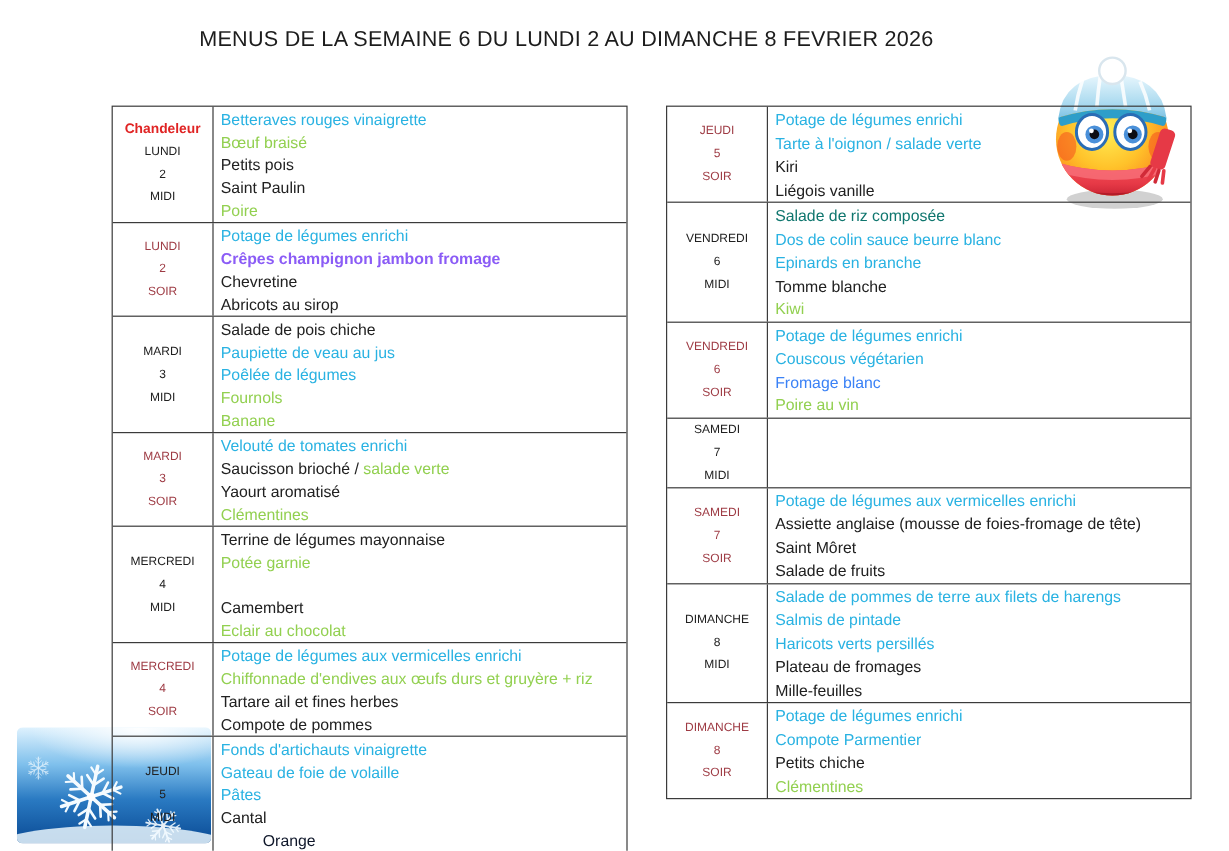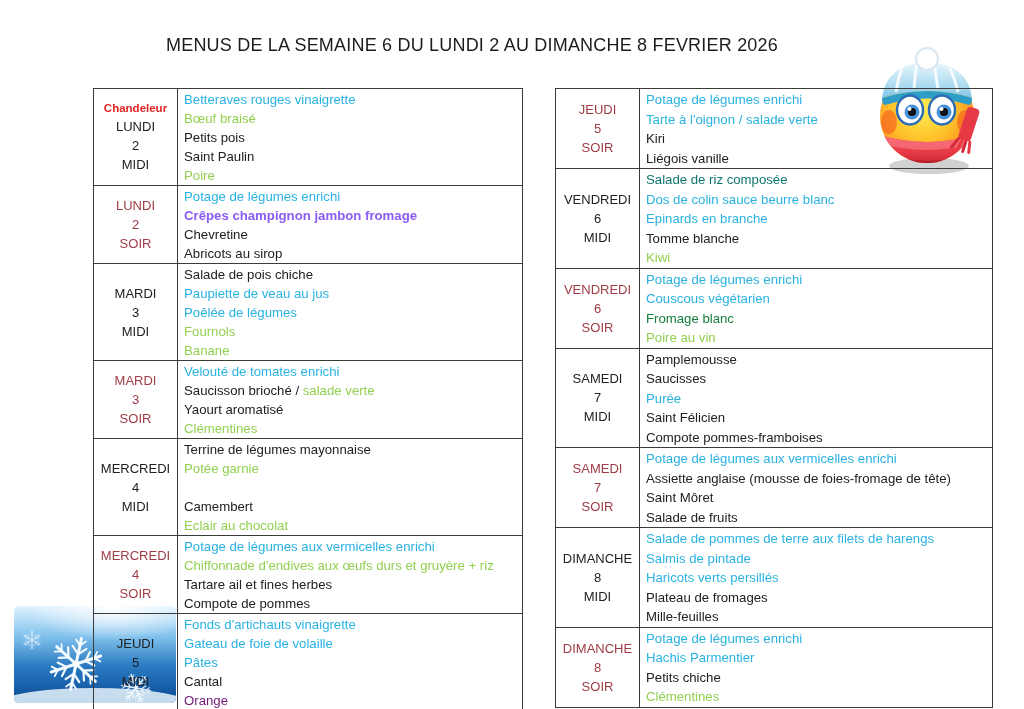--- a/index.html
+++ b/index.html
@@ -5,21 +5,21 @@
   * { margin:0; padding:0; box-sizing:border-box; }
   html,body { width:1024px; height:709px; }
   body {
     position:relative;
     background:#ffffff;
     font-family:"Liberation Sans", sans-serif;
     overflow:hidden;
   }
   .title {
     position:absolute;
-    top:35px; left:0; width:944px;
+    top:22px; left:0; width:944px;
     text-align:center;
     font-size:18px;
     color:#1c1c1c;
     letter-spacing:0.2px;
     white-space:nowrap;
   }
   .menu-table {
     position:absolute;
     top:88px;
     border:1.5px solid #3b3b3b;
@@ -34,21 +34,21 @@
     width:84px;
     flex:0 0 84px;
     border-right:1.5px solid #3b3b3b;
     display:flex;
     flex-direction:column;
     justify-content:center;
     align-items:center;
     text-align:center;
   }
   .day-line {
-    font-size:13px;
+    font-size:10px;
     line-height:19px;
     color:#262626;
     white-space:nowrap;
   }
   .day-line.small-bold {
     font-size:11.5px;
     font-weight:bold;
     line-height:17px;
   }
   .items-cell {
@@ -219,21 +219,21 @@
       <div class="day-cell">
         <div class="day-line" style="color: rgb(33, 33, 33);">JEUDI</div>
         <div class="day-line" style="color: rgb(33, 33, 33);">5</div>
         <div class="day-line" style="color: rgb(33, 33, 33);">MIDI</div>
       </div>
       <div class="items-cell">
         <div class="item-line"><span style="color: rgb(41, 178, 226);">Fonds d'artichauts vinaigrette</span></div>
         <div class="item-line"><span style="color: rgb(41, 178, 226);">Gateau de foie de volaille</span></div>
         <div class="item-line"><span style="color: rgb(41, 178, 226);">Pâtes</span></div>
         <div class="item-line"><span style="color: rgb(33, 33, 33);">Cantal</span></div>
-        <div class="item-line"><span style="color: #701a75;">Orange</span></div>
+        <div class="item-line"><span style="color: #0f172a; margin-left: 35px;">Orange</span></div>
       </div>
     </div>
   </div>
 <div class="menu-table right">
     <div class="block">
       <div class="day-cell">
         <div class="day-line" style="color: rgb(158, 59, 68);">JEUDI</div>
         <div class="day-line" style="color: rgb(158, 59, 68);">5</div>
         <div class="day-line" style="color: rgb(158, 59, 68);">SOIR</div>
       </div>
@@ -260,36 +260,29 @@
     </div>
     <div class="block">
       <div class="day-cell">
         <div class="day-line" style="color: rgb(158, 59, 68);">VENDREDI</div>
         <div class="day-line" style="color: rgb(158, 59, 68);">6</div>
         <div class="day-line" style="color: rgb(158, 59, 68);">SOIR</div>
       </div>
       <div class="items-cell">
         <div class="item-line"><span style="color: rgb(41, 178, 226);">Potage de légumes enrichi</span></div>
         <div class="item-line"><span style="color: rgb(41, 178, 226);">Couscous végétarien</span></div>
-        <div class="item-line"><span style="color: #15803d;">Fromage blanc</span></div>
+        <div class="item-line"><span style="color: #3b82f6;">Fromage blanc</span></div>
         <div class="item-line"><span style="color: rgb(146, 208, 80);">Poire au vin</span></div>
       </div>
     </div>
     <div class="block">
       <div class="day-cell">
         <div class="day-line" style="color: rgb(33, 33, 33);">SAMEDI</div>
         <div class="day-line" style="color: rgb(33, 33, 33);">7</div>
         <div class="day-line" style="color: rgb(33, 33, 33);">MIDI</div>
-      </div>
-      <div class="items-cell">
-        <div class="item-line"><span style="color: rgb(33, 33, 33);">Pamplemousse</span></div>
-        <div class="item-line"><span style="color: rgb(33, 33, 33);">Saucisses</span></div>
-        <div class="item-line"><span style="color: rgb(41, 178, 226);">Purée</span></div>
-        <div class="item-line"><span style="color: rgb(33, 33, 33);">Saint Félicien</span></div>
-        <div class="item-line"><span style="color: rgb(33, 33, 33);">Compote pommes-framboises</span></div>
       </div>
     </div>
     <div class="block">
       <div class="day-cell">
         <div class="day-line" style="color: rgb(158, 59, 68);">SAMEDI</div>
         <div class="day-line" style="color: rgb(158, 59, 68);">7</div>
         <div class="day-line" style="color: rgb(158, 59, 68);">SOIR</div>
       </div>
       <div class="items-cell">
         <div class="item-line"><span style="color: rgb(41, 178, 226);">Potage de légumes aux vermicelles enrichi</span></div>
@@ -313,21 +306,21 @@
       </div>
     </div>
     <div class="block">
       <div class="day-cell">
         <div class="day-line" style="color: rgb(158, 59, 68);">DIMANCHE</div>
         <div class="day-line" style="color: rgb(158, 59, 68);">8</div>
         <div class="day-line" style="color: rgb(158, 59, 68);">SOIR</div>
       </div>
       <div class="items-cell">
         <div class="item-line"><span style="color: rgb(41, 178, 226);">Potage de légumes enrichi</span></div>
-        <div class="item-line"><span style="color: rgb(41, 178, 226);">Hachis Parmentier</span></div>
+        <div class="item-line"><span style="color: rgb(41, 178, 226);">Compote Parmentier</span></div>
         <div class="item-line"><span style="color: rgb(33, 33, 33);">Petits chiche</span></div>
         <div class="item-line"><span style="color: rgb(146, 208, 80);">Clémentines</span></div>
       </div>
     </div>
   </div>
 
 <div class="emoticon">
   <svg width="110" height="132" viewBox="0 0 110 132" xmlns="http://www.w3.org/2000/svg">
     <defs>
       <radialGradient id="face" cx="0.45" cy="0.42" r="0.75">

